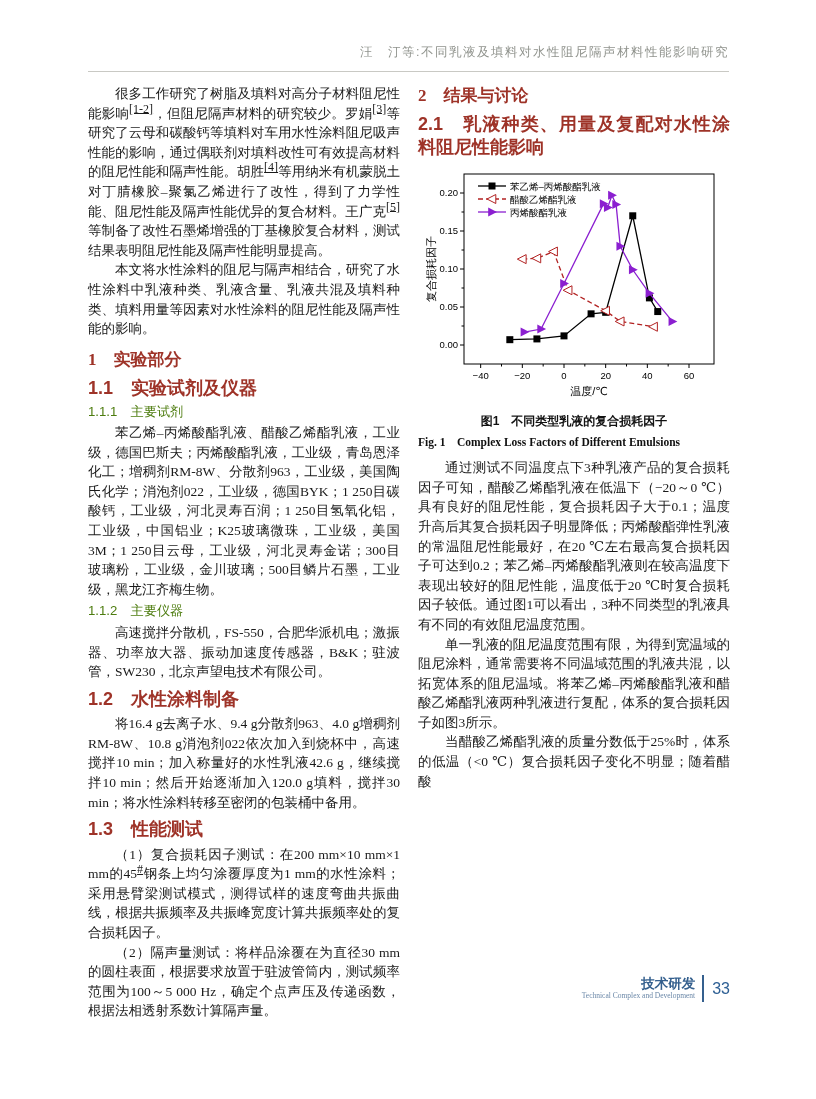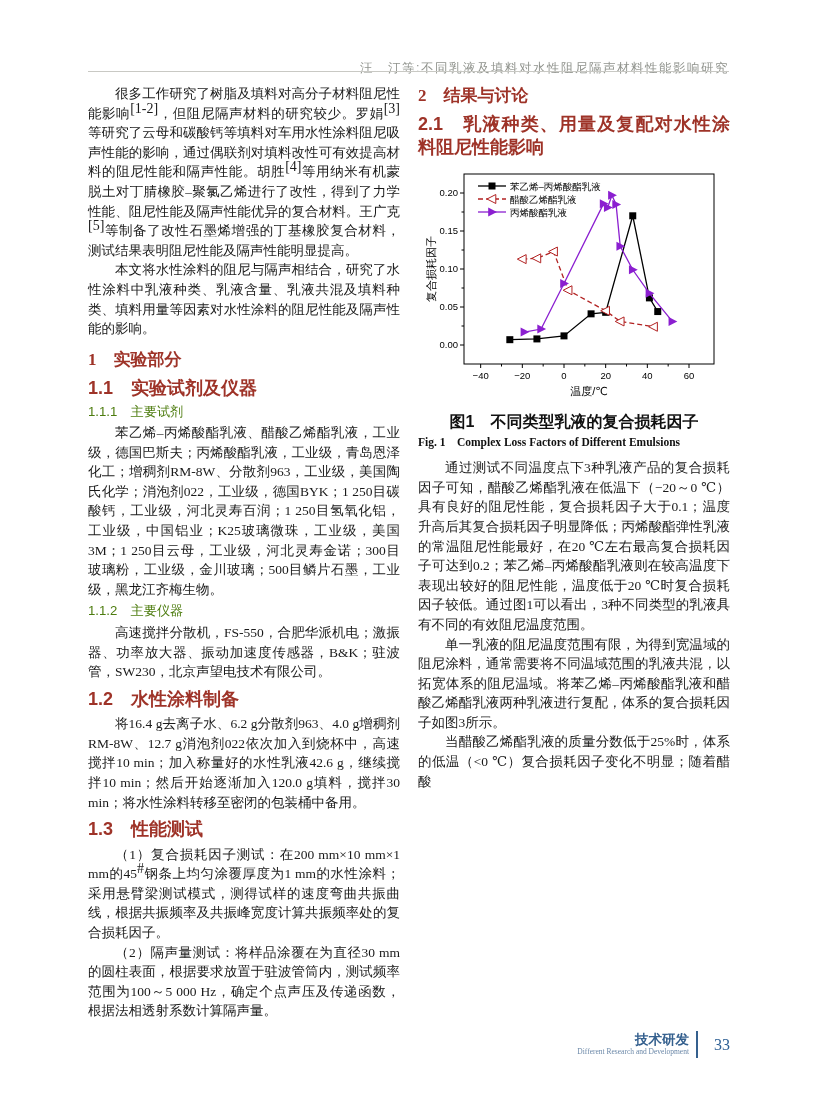--- a/index.html
+++ b/index.html
@@ -1,64 +1,64 @@
 <!DOCTYPE html>
 <html lang="zh"><head>
 <meta charset="utf-8">
 <style>
   html,body{margin:0;padding:0;background:#ffffff;}
   .page{position:relative;width:816px;height:1099px;background:#ffffff;overflow:hidden;
         font-family:"Liberation Serif","DejaVu Serif",serif;color:#1a1a1a;}
-  .header-text{position:absolute;top:60px;right:87px;font-size:12.5px;color:#90938d;
+  .header-text{position:absolute;top:44px;right:87px;font-size:12.5px;color:#90938d;
         letter-spacing:1.5px;font-family:"Liberation Sans",sans-serif;text-align:center;}
   .header-rule{position:absolute;top:71px;left:88px;width:641px;height:1px;background:#c9c9c4;}
   .col{position:absolute;top:84px;width:312px;font-size:13.5px;line-height:19.6px;text-align:justify;}
   .col-left{left:88px;}
   .col-right{left:418px;}
   p.body{margin:0;text-indent:2em;}
-  p.body sup{font-size:14px;line-height:0;}
+  p.body sup{font-size:12px;line-height:0;text-decoration:underline;}
   h1.sec{font-family:Liberation Serif, serif;color:#9e3328;font-size:17px;font-weight:bold;
         margin:11px 0 7px 0;text-indent:0;line-height:1.2;}
   h2.sub{font-family:"Liberation Sans",sans-serif;color:#9e3328;font-size:18px;font-weight:bold;
         margin:6px 0 4px 0;line-height:1.25;}
   h3.subsub{font-family:"Liberation Sans",sans-serif;color:#4d7c0f;font-size:13.2px;font-weight:normal;
         margin:4px 0 3px 0;line-height:1.25;}
   .figure{margin:8px 0 6px 0;}
   .chart-wrap{margin-left:6px;}
-  .fig-cap-cn{font-family:"Liberation Sans",sans-serif;font-weight:bold;font-size:16px;
+  .fig-cap-cn{font-family:"Liberation Sans",sans-serif;font-weight:bold;font-size:12px;
         text-align:center;text-indent:0;margin:3px 0 0 0;color:#111;}
   .fig-cap-en{font-family:"Liberation Serif",serif;font-weight:bold;font-size:11.5px;
         text-indent:0;margin:1px 0 6px 0;color:#111;}
-  .footer{position:absolute;top:1031px;right:86px;display:flex;align-items:center;}
+  .footer{position:absolute;top:975px;right:86px;display:flex;align-items:center;}
   .footer .labels{text-align:right;padding-right:7px;}
   .footer .cn{font-family:"Liberation Sans",sans-serif;font-weight:bold;font-size:13.5px;color:#35608e;line-height:1.1;}
   .footer .en{font-family:"Liberation Serif",serif;font-size:7.5px;color:#6b88a8;line-height:1.2;}
   .footer .divider{width:2px;height:27px;background:#35608e;}
-  .footer .pagenum{font-family:Liberation Serif, serif;font-size:16px;color:#2d5f94;padding-left:16px;}
+  .footer .pagenum{font-family:Liberation Sans, sans-serif;font-size:16px;color:#2d5f94;padding-left:8px;}
   svg text{font-family:"Liberation Sans","DejaVu Sans",sans-serif;}
 </style>
 </head>
 <body>
 
 <div class="page">
 
   <div class="header-text">汪　汀等:不同乳液及填料对水性阻尼隔声材料性能影响研究</div>
   <div class="header-rule"></div>
 
   <div class="col col-left">
     <p class="body">很多工作研究了树脂及填料对高分子材料阻尼性能影响<sup>[1-2]</sup>，但阻尼隔声材料的研究较少。罗娟<sup>[3]</sup>等研究了云母和碳酸钙等填料对车用水性涂料阻尼吸声性能的影响，通过偶联剂对填料改性可有效提高材料的阻尼性能和隔声性能。胡胜<sup>[4]</sup>等用纳米有机蒙脱土对丁腈橡胶–聚氯乙烯进行了改性，得到了力学性能、阻尼性能及隔声性能优异的复合材料。王广克<sup>[5]</sup>等制备了改性石墨烯增强的丁基橡胶复合材料，测试结果表明阻尼性能及隔声性能明显提高。</p>
     <p class="body">本文将水性涂料的阻尼与隔声相结合，研究了水性涂料中乳液种类、乳液含量、乳液共混及填料种类、填料用量等因素对水性涂料的阻尼性能及隔声性能的影响。</p>
     <h1 class="sec">1　实验部分</h1>
     <h2 class="sub">1.1　实验试剂及仪器</h2>
     <h3 class="subsub">1.1.1　主要试剂</h3>
     <p class="body">苯乙烯–丙烯酸酯乳液、醋酸乙烯酯乳液，工业级，德国巴斯夫；丙烯酸酯乳液，工业级，青岛恩泽化工；增稠剂RM-8W、分散剂963，工业级，美国陶氏化学；消泡剂022，工业级，德国BYK；1 250目碳酸钙，工业级，河北灵寿百润；1 250目氢氧化铝，工业级，中国铝业；K25玻璃微珠，工业级，美国3M；1 250目云母，工业级，河北灵寿金诺；300目玻璃粉，工业级，金川玻璃；500目鳞片石墨，工业级，黑龙江齐梅生物。</p>
     <h3 class="subsub">1.1.2　主要仪器</h3>
     <p class="body">高速搅拌分散机，FS-550，合肥华派机电；激振器、功率放大器、振动加速度传感器，B&amp;K；驻波管，SW230，北京声望电技术有限公司。</p>
     <h2 class="sub">1.2　水性涂料制备</h2>
-    <p class="body">将16.4 g去离子水、6.2 g分散剂963、4.0 g增稠剂RM-8W、12.7 g消泡剂022依次加入到烧杯中，高速搅拌10 min；加入称量好的水性乳液42.6 g，继续搅拌10 min；然后开始逐渐加入120.0 g填料，搅拌30 min；将水性涂料转移至密闭的包装桶中备用。</p>
+    <p class="body">将16.4 g去离子水、9.4 g分散剂963、4.0 g增稠剂RM-8W、10.8 g消泡剂022依次加入到烧杯中，高速搅拌10 min；加入称量好的水性乳液42.6 g，继续搅拌10 min；然后开始逐渐加入120.0 g填料，搅拌30 min；将水性涂料转移至密闭的包装桶中备用。</p>
     <h2 class="sub">1.3　性能测试</h2>
     <p class="body">（1）复合损耗因子测试：在200 mm×10 mm×1 mm的45<sup>#</sup>钢条上均匀涂覆厚度为1 mm的水性涂料；采用悬臂梁测试模式，测得试样的速度弯曲共振曲线，根据共振频率及共振峰宽度计算共振频率处的复合损耗因子。</p>
     <p class="body">（2）隔声量测试：将样品涂覆在为直径30 mm的圆柱表面，根据要求放置于驻波管筒内，测试频率范围为100～5 000 Hz，确定个点声压及传递函数，根据法相透射系数计算隔声量。</p>
   </div>
 
   <div class="col col-right">
     <h1 class="sec" style="margin-top:2px;">2　结果与讨论</h1>
     <h2 class="sub">2.1　乳液种类、用量及复配对水性涂料阻尼性能影响</h2>
 
     <div class="figure">
@@ -143,19 +143,19 @@
     </div>
 
     <p class="body">通过测试不同温度点下3种乳液产品的复合损耗因子可知，醋酸乙烯酯乳液在低温下（−20～0 ℃）具有良好的阻尼性能，复合损耗因子大于0.1；温度升高后其复合损耗因子明显降低；丙烯酸酯弹性乳液的常温阻尼性能最好，在20 ℃左右最高复合损耗因子可达到0.2；苯乙烯–丙烯酸酯乳液则在较高温度下表现出较好的阻尼性能，温度低于20 ℃时复合损耗因子较低。通过图1可以看出，3种不同类型的乳液具有不同的有效阻尼温度范围。</p>
     <p class="body">单一乳液的阻尼温度范围有限，为得到宽温域的阻尼涂料，通常需要将不同温域范围的乳液共混，以拓宽体系的阻尼温域。将苯乙烯–丙烯酸酯乳液和醋酸乙烯酯乳液两种乳液进行复配，体系的复合损耗因子如图3所示。</p>
     <p class="body">当醋酸乙烯酯乳液的质量分数低于25%时，体系的低温（&lt;0 ℃）复合损耗因子变化不明显；随着醋酸</p>
   </div>
 
   <div class="footer">
     <div class="labels">
       <div class="cn">技术研发</div>
-      <div class="en">Different Research and Development</div>
+      <div class="en">Technical Complex and Development</div>
     </div>
     <div class="divider"></div>
     <div class="pagenum">33</div>
   </div>
 
 </div>
 
 </body></html>

